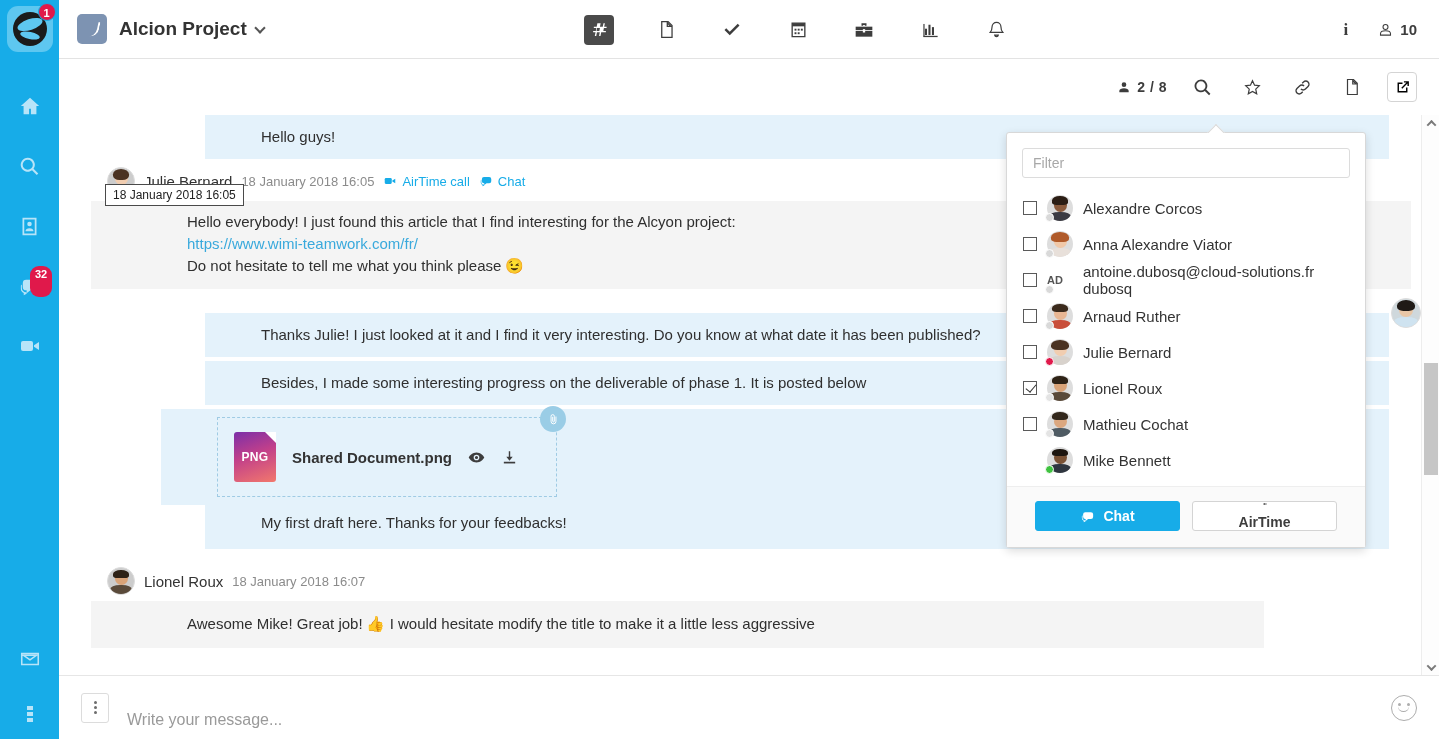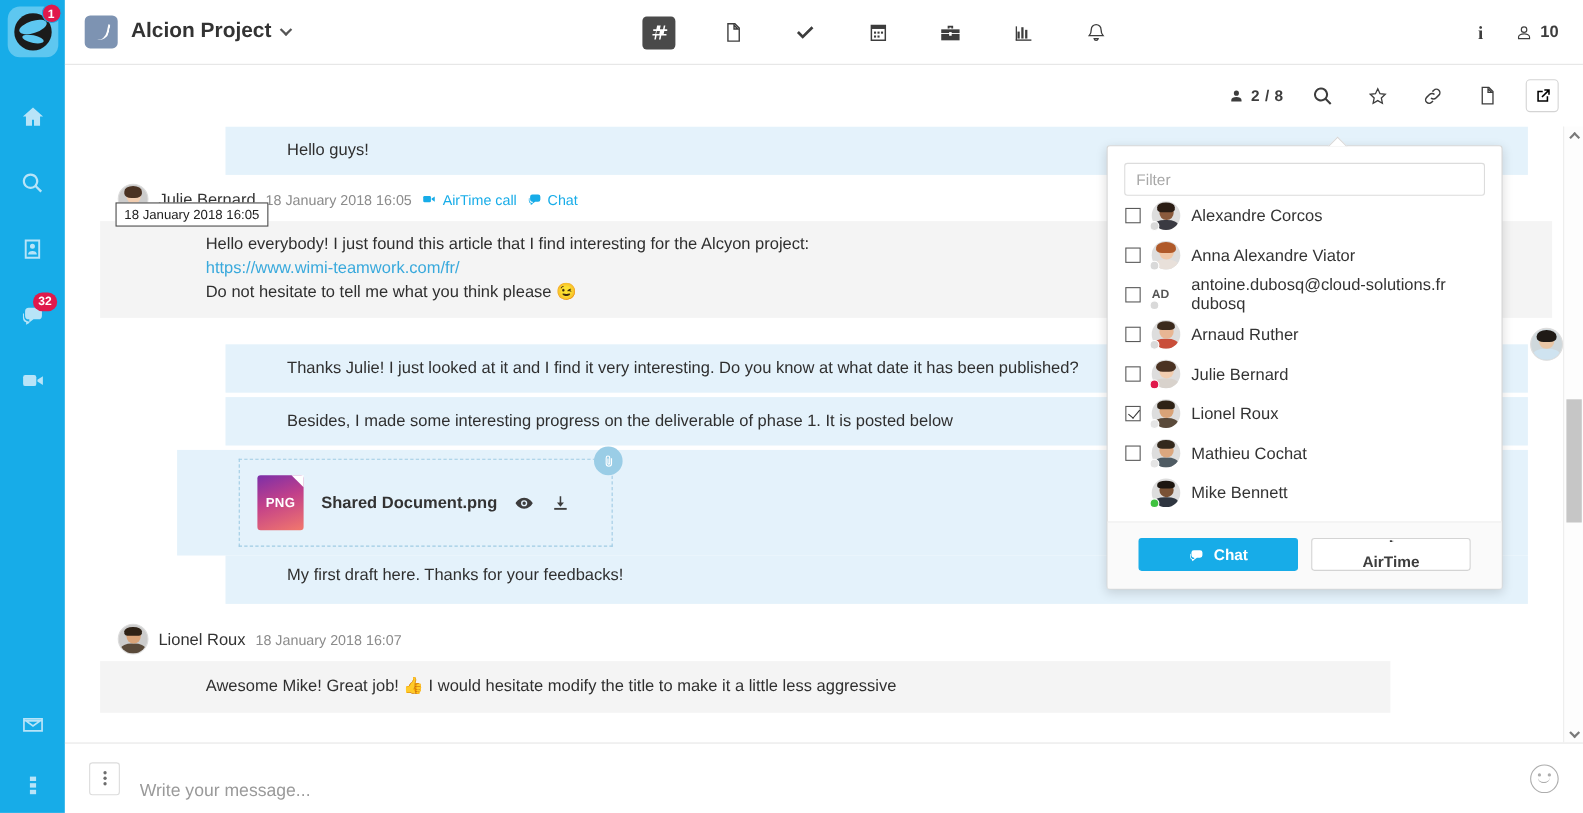--- a/index.html
+++ b/index.html
@@ -46,21 +46,21 @@
     border: 1.5px solid #17ACE8;
   }
   .rail-item {
     width: 59px; height: 60px;
     display: flex; align-items: center; justify-content: center;
     position: relative; cursor: pointer;
   }
   .rail-item svg { fill: #B8E4F8; }
   .rail-badge {
     position: absolute; left: 30px; top: 10px;
-    min-width: 22px; height: 17px; padding: 0 4px;
+    min-width: 22px; height: 31px; padding: 0 4px;
     border-radius: 9px; background: #E0194B; color: #fff;
     font-size: 11px; font-weight: bold; line-height: 17px; text-align: center;
   }
   .rail-spacer { flex: 1; }
 
   
   #topbar {
     position: absolute; left: 59px; top: 0; width: 1380px; height: 59px;
     background: #fff; border-bottom: 1px solid #e3e3e3;
     display: flex; align-items: center;
@@ -273,21 +273,21 @@
     position: absolute; left: 200px; top: -9px; width: 18px; height: 9px;
     overflow: hidden;
   }
   #popup-arrow:after {
     content: ""; position: absolute; left: 2px; top: 3px;
     width: 13px; height: 13px; background: #fff;
     border-left: 1px solid #d8d8d8; border-top: 1px solid #d8d8d8;
     transform: rotate(45deg);
   }
   #filter-input {
-    display: block; width: 328px; height: 30px; margin: 15px auto 0;
+    display: block; width: 328px; height: 30px; margin: 15px auto 12px;
     border: 1px solid #dcdcdc; border-radius: 3px; padding: 0 10px;
     font-size: 14px; color: #333; outline: none;
     font-family: "Liberation Sans", sans-serif;
   }
   #filter-input::placeholder { color: #a8a8a8; }
   .mem-row {
     display: flex; align-items: center; gap: 10px;
     padding: 4px 16px; height: 36px; cursor: pointer;
   }
   .mem-cb {

